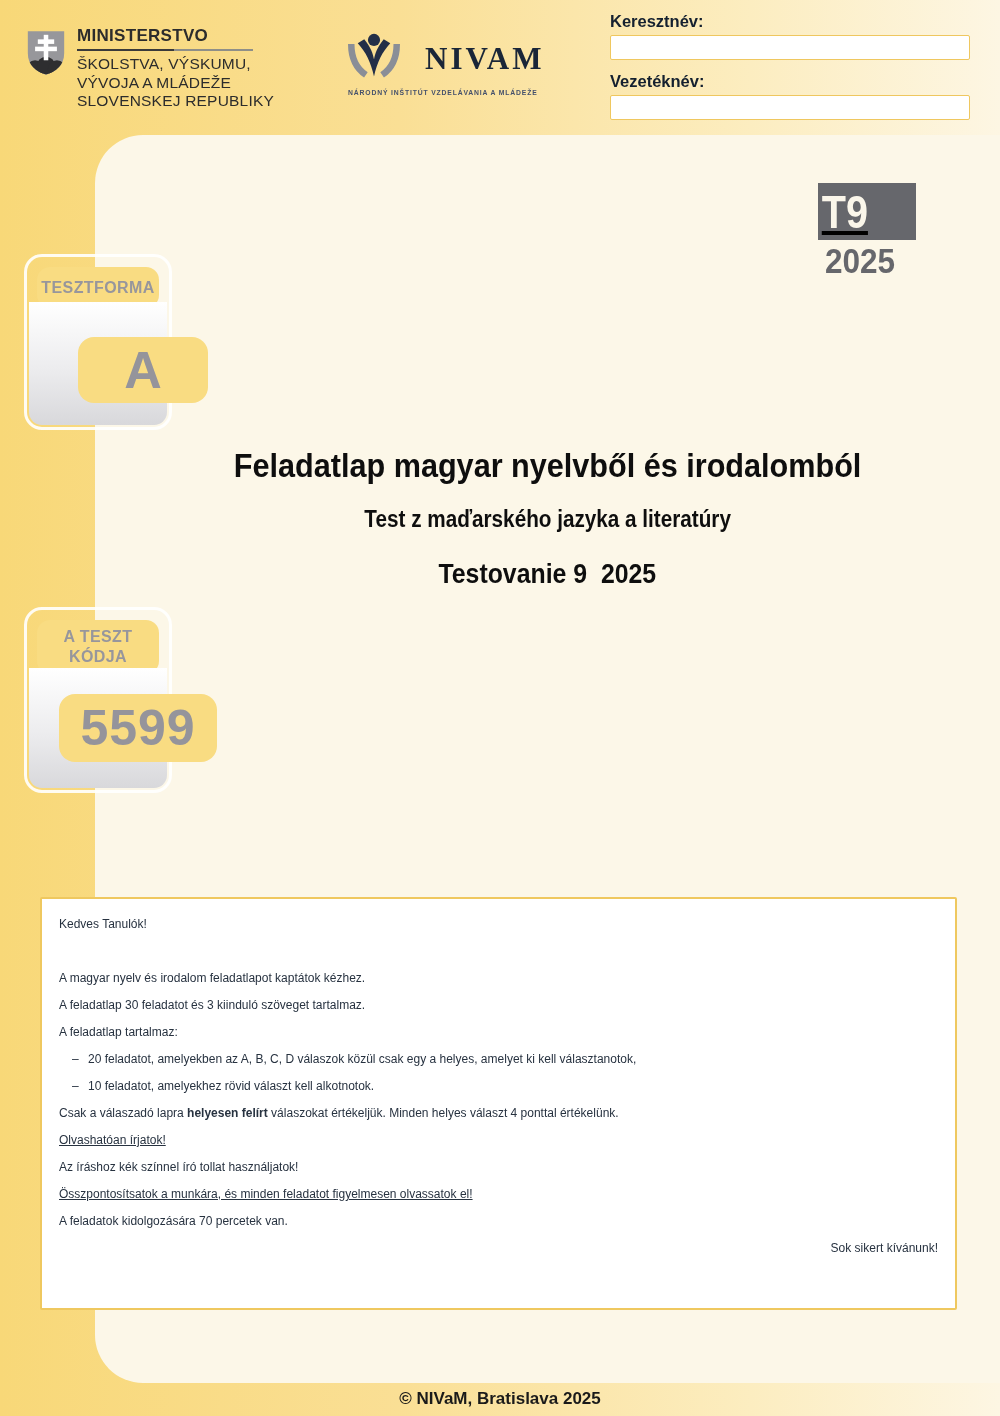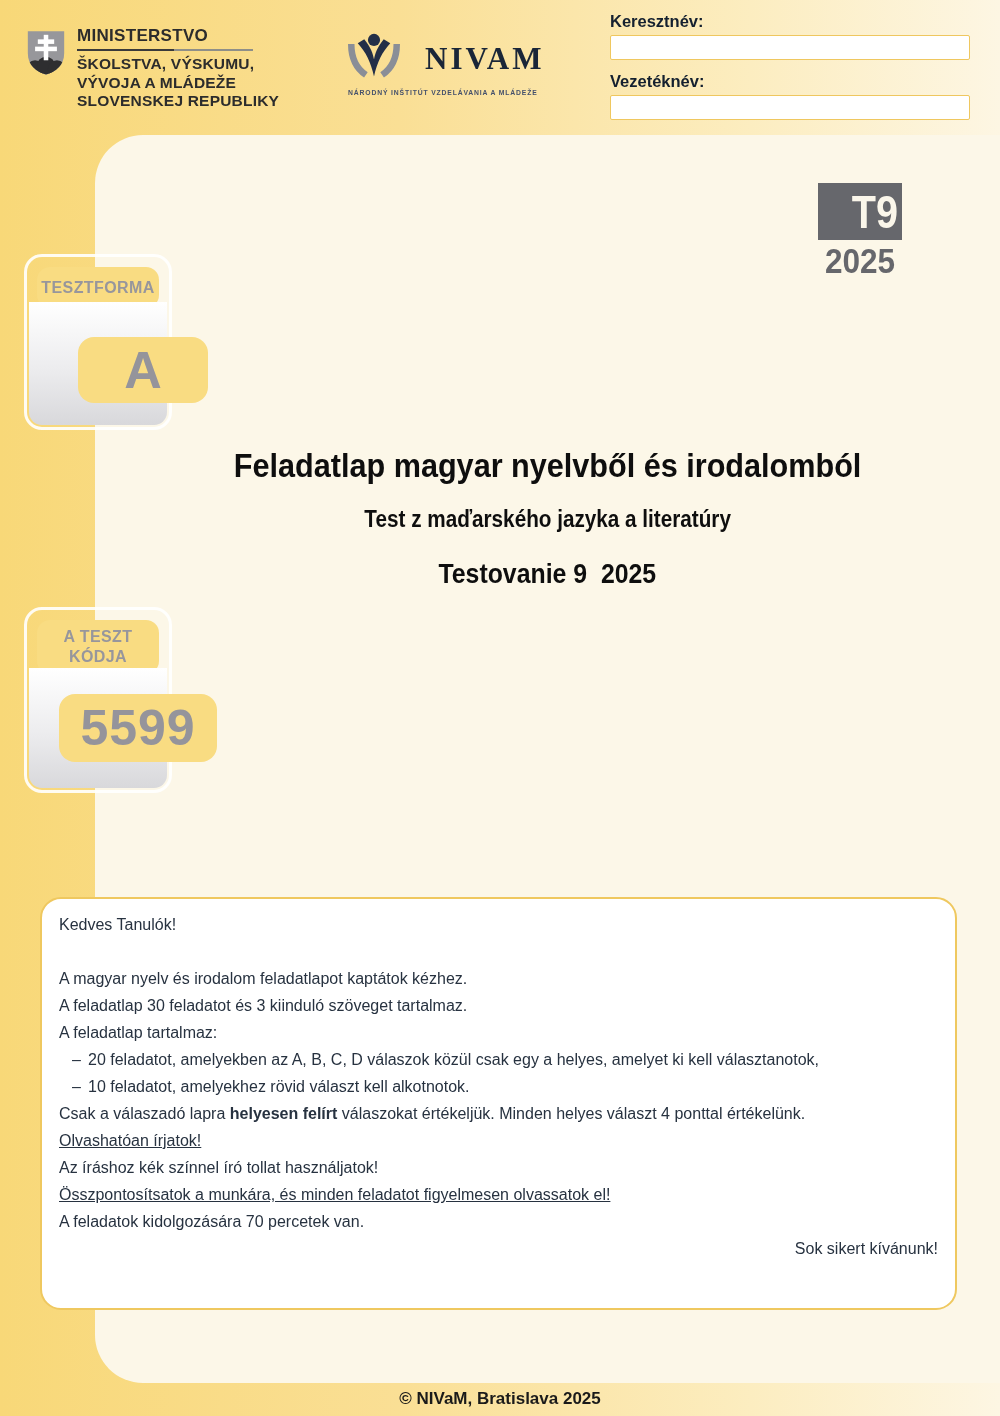--- a/index.html
+++ b/index.html
@@ -8,38 +8,38 @@
           background:linear-gradient(90deg,#F8D878 0%,#FADF95 40%,#FCEDC0 75%,#FDF6E3 100%); }
   .panel { position:absolute; left:95px; top:135px; width:905px; height:1248px;
            background:#FCF7E8; border-radius:48px 0 0 48px; }
 
   
   .ministry { position:absolute; left:26px; top:26px; display:flex; gap:11px; align-items:flex-start; }
   .ministry svg { display:block; margin-top:3px; }
   .ministry-title { font-size:17px; font-weight:bold; color:#2C2C2C; letter-spacing:.3px; }
   .ministry-rule { height:2px; width:176px; margin:3px 0 4px;
                    background:linear-gradient(90deg,#3A3A3A 0%,#3A3A3A 55%,#8F8F88 55%); }
-  .ministry-line { font-size:15.5px; font-weight:bold; color:#2C2C2C; line-height:18.5px; letter-spacing:.2px; }
+  .ministry-line { font-size:15.5px; font-weight:normal; color:#2C2C2C; line-height:18.5px; letter-spacing:.2px; }
 
   .nivam { position:absolute; left:348px; top:32px; }
   .nivam-row { display:flex; align-items:center; gap:25px;font-family:Liberation Serif, serif; }
   .nivam-word { font-size:31px; font-weight:600; color:#1A2638; letter-spacing:3px; }
   .nivam-tagline { margin-top:3px; font-size:6.8px; font-weight:bold; letter-spacing:.85px;
                    color:#44506B; white-space:nowrap; }
 
   .fields { position:absolute; left:610px; top:12px; width:360px; }
   .field-label { font-size:16.5px; font-weight:bold; color:#14202F; margin-bottom:4px; }
   .field-input { display:block; width:100%; height:25px; background:#fff; border:1.6px solid #EFC75F;
                  border-radius:2px; box-sizing:border-box; outline:none; font-size:15px; padding:0 6px;
                  font-family:"Liberation Sans",sans-serif; }
   .field-gap { height:12px; }
 
   
   .t9 { position:absolute; left:818px; top:183px; width:84px; text-align:center; }
-  .t9-box { width:84px; height:57px; background:#66676C; display:flex; align-items:center; justify-content:flex-end; }
+  .t9-box { width:98px; height:57px; background:#66676C; display:flex; align-items:center; justify-content:flex-start;text-decoration:underline; }
   .t9-code { color:#FAF6EA; font-size:46px; font-weight:bold; display:inline-block; transform:scaleX(.86); }
   .t9-year { margin-top:1px; font-size:35px; font-weight:bold; color:#66676C; display:inline-block; transform:scaleX(.9); }
 
   
   .side-card { position:absolute; left:24px; width:142px; border:3px solid rgba(255,255,255,.9);
                border-radius:18px; box-sizing:content-box; }
   .card-label { margin:10px; background:#F9DC82; border-radius:13px; display:flex; flex-direction:column;
                 align-items:center; justify-content:center; font-weight:bold; font-size:16px;
                 color:#97969C; letter-spacing:.4px; line-height:20px; text-align:center; }
   .card-gradient { position:absolute; left:2px; right:2px; bottom:2px;
@@ -60,22 +60,22 @@
   .titles { position:absolute; left:95px; top:446px; width:905px; text-align:center; color:#0E0E0E; }
   .titles .t { display:inline-block; font-weight:bold; }
   .title-main .t { font-size:34px; transform:scaleX(.9); }
   .title-sub { margin-top:21px; }
   .title-sub .t { font-size:23px; transform:scaleX(.9); }
   .title-session { margin-top:26px; }
   .title-session .t { font-size:27px; transform:scaleX(.92); white-space:pre; }
 
   
   .instructions { position:absolute; left:40px; top:897px; width:917px; height:413px; background:#fff;
-                  border:2px solid #EFC85F; border-radius:21px; box-sizing:border-box;
-                  padding:12px 17px 10px 17px; font-size:16px; line-height:27px; color:#273240; }
+                  border:2px solid #EFC85F; border-radius:2px; box-sizing:border-box;
+                  padding:12px 17px 10px 17px; font-size:12px; line-height:27px; color:#273240; }
   .blank-line { height:27px; }
   .just { text-align:justify; }
   .bullet { display:flex; }
   .bullet .dash { flex:0 0 16px; margin-left:13px; }
   .bullet .btext { flex:1; text-align:justify; }
   .ul { text-decoration:underline; }
   .closing { text-align:right; }
 
   .footer { position:absolute; left:0; right:0; top:1389px; text-align:center;
             font-size:17px; font-weight:bold; color:#1A1A1A; }

